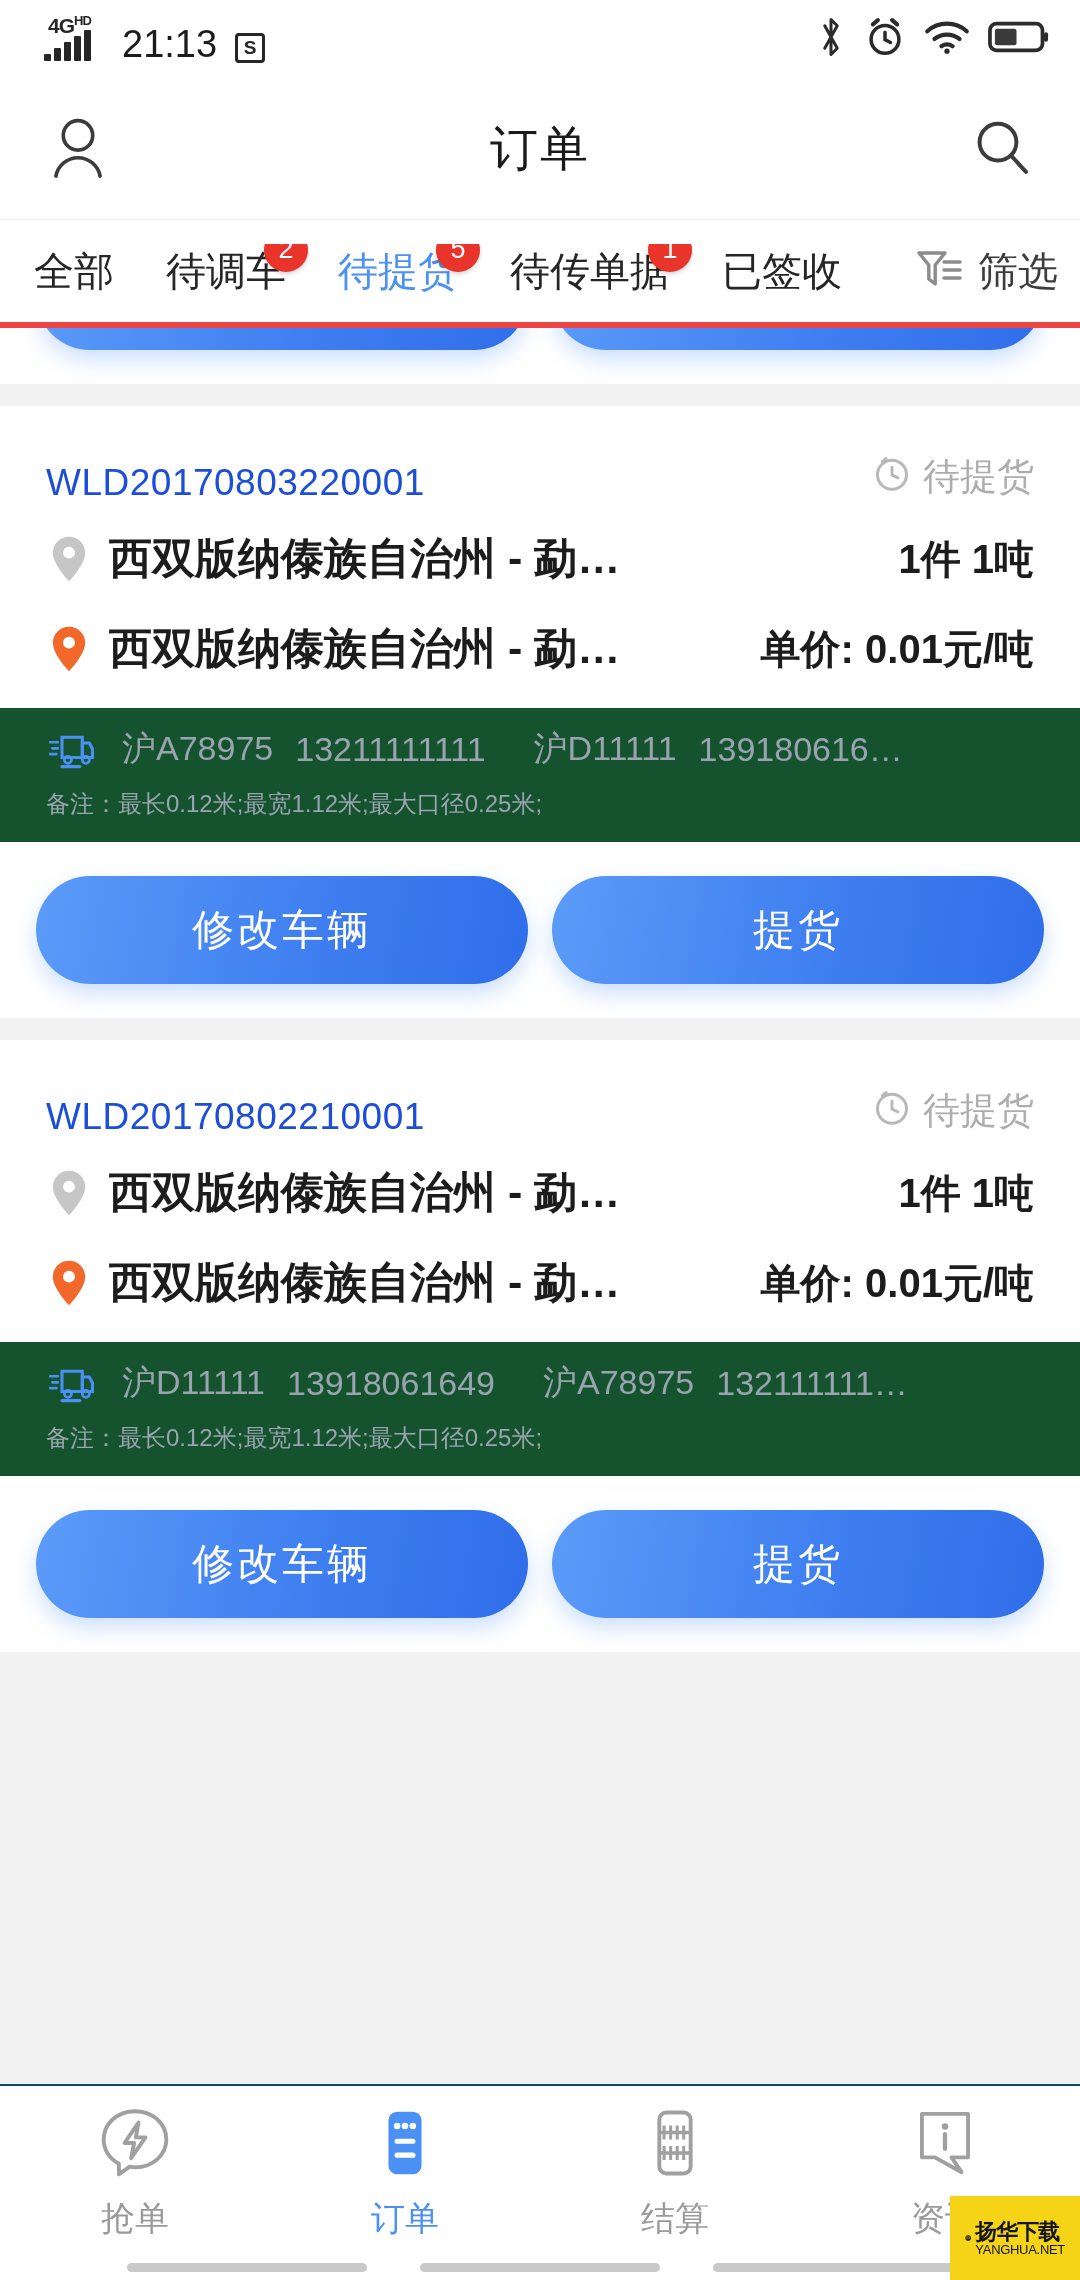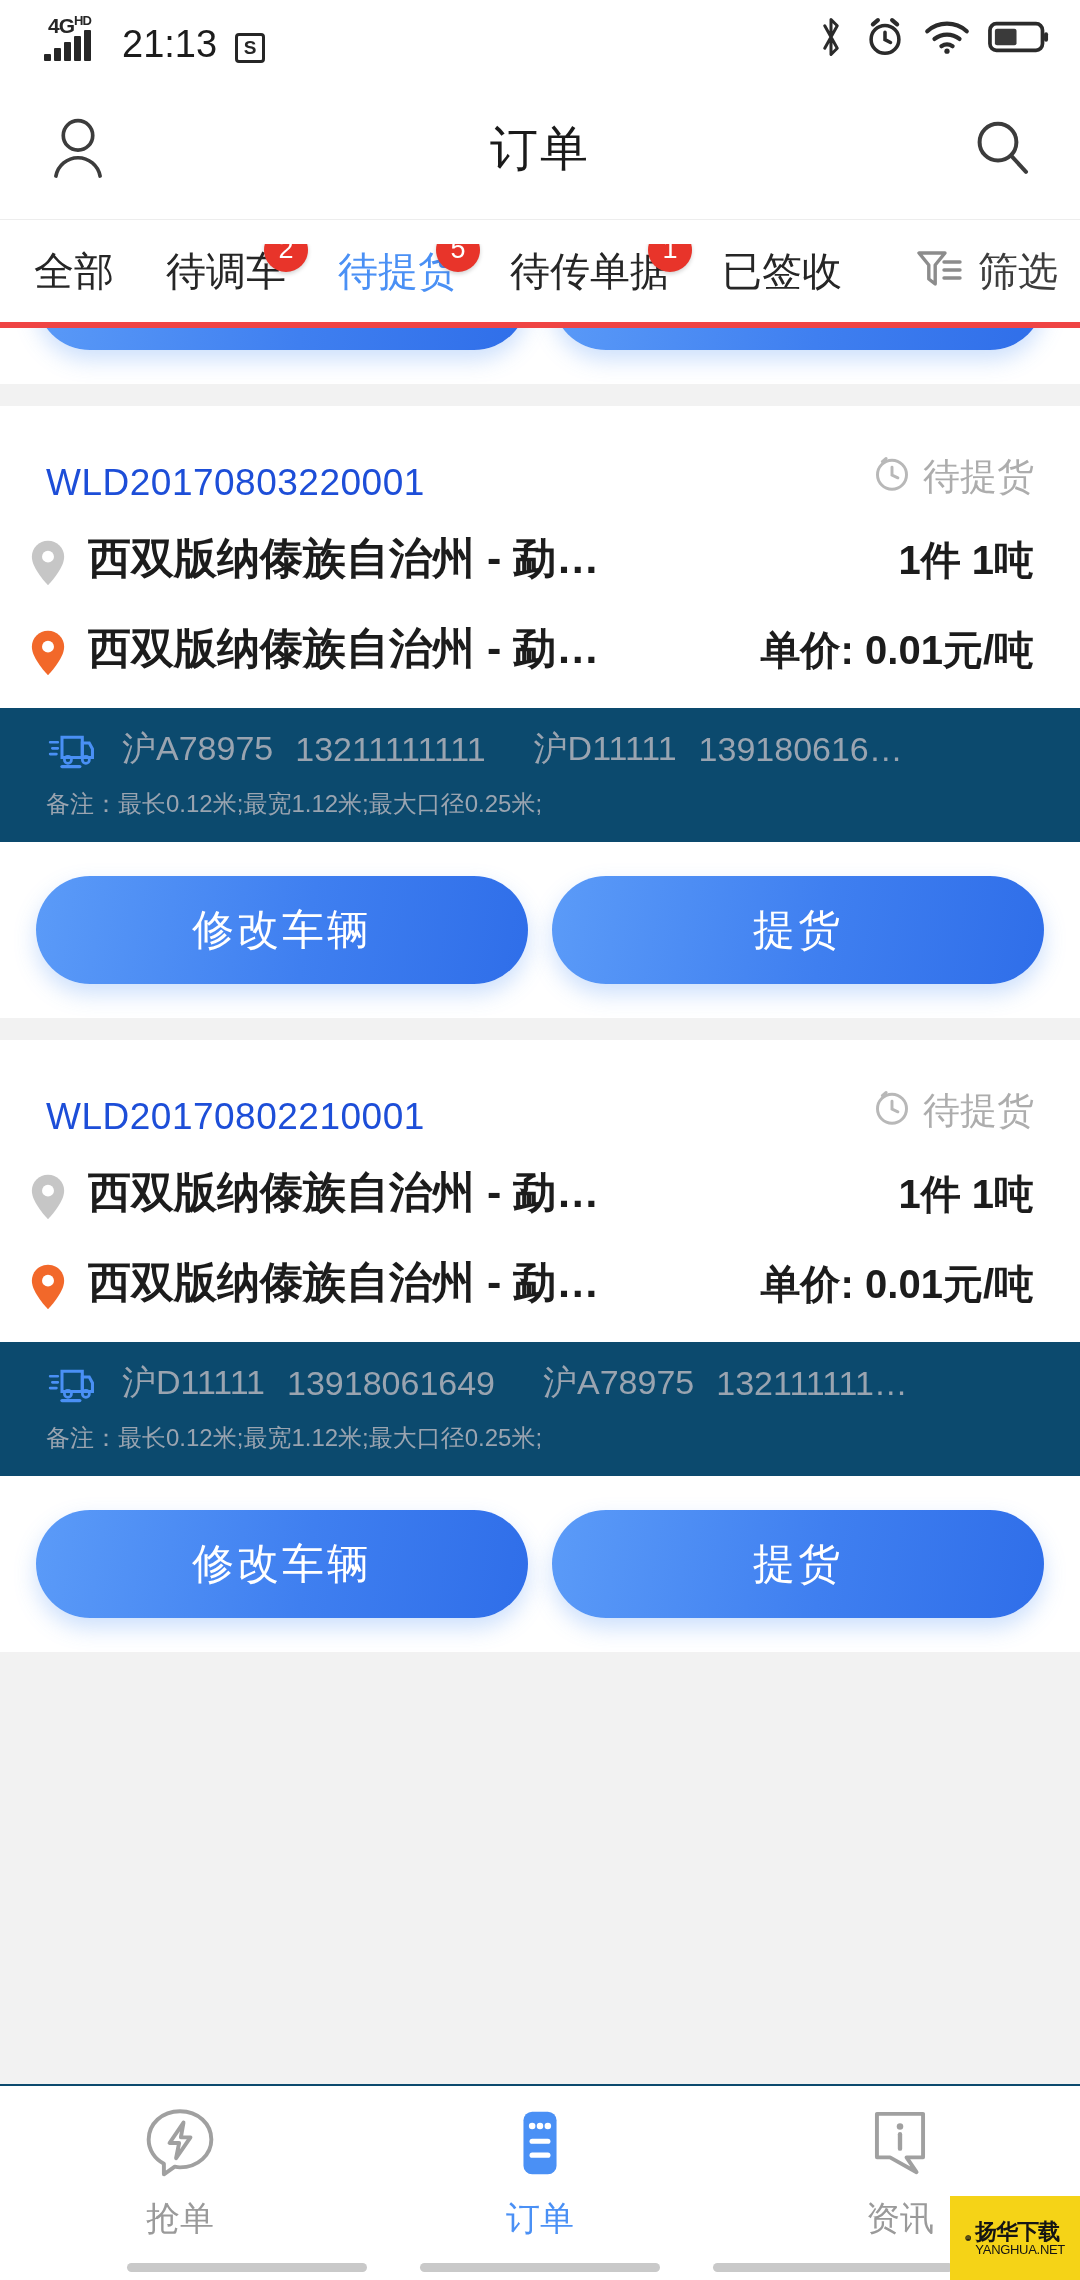--- a/index.html
+++ b/index.html
@@ -86,32 +86,32 @@
   .card.clipped { margin-top: -120px; }
 
   .card-head {
     display: flex; align-items: center; justify-content: space-between;
     padding: 44px 46px 10px 46px;
   }
   .order-no { font-size: 37px; color: #1d4ed8; letter-spacing: .5px; margin-top: 12px; }
   .order-status { display: flex; align-items: center; gap: 12px; font-size: 37px; color: #adadad; }
 
   .row {
-    display: flex; align-items: flex-end;
-    padding: 16px 46px 16px 26px;
+    display: flex; align-items: center;
+    padding: 16px 46px 16px 47px;
   }
   .pin { flex: none; width: 44px; display: flex; justify-content: center; }
   .addr {
     font-size: 43px; color: #1c1c1c; font-weight: bold;
     margin-left: 18px; white-space: nowrap; overflow: hidden;
   }
   .row-right { margin-left: auto; font-size: 40px; color: #1c1c1c; font-weight: bold; white-space: nowrap; padding-left: 24px; }
   .row-right.price { font-weight: bold; }
 
-  .meta { background: #0c4a6e; padding: 18px 46px 22px 46px; margin-top: 14px; }
+  .meta { background: #14532d; padding: 18px 46px 22px 46px; margin-top: 14px; }
   .meta-line1 { display: flex; align-items: center; gap: 0; }
   .truck-ico { flex: none; width: 54px; display: flex; justify-content: center; }
   .plate { font-size: 34px; color: #9aa4b0; margin-left: 22px; white-space: nowrap; }
   .phone-no { font-size: 34px; color: #9aa4b0; margin-left: 22px; white-space: nowrap; }
   .plate.second { margin-left: 48px; }
   .remark { font-size: 24px; color: #9aa4b0; margin-top: 16px; white-space: nowrap; overflow: hidden; }
 
   .actions { display: flex; justify-content: space-between; padding: 34px 36px 0 36px; gap: 24px; }
   .btn {
     flex: 1; height: 108px; border-radius: 54px; border: none;
@@ -402,20 +402,31 @@
           <circle cx="20.6" cy="9.2" r="1.5" fill="#ffffff"></circle>
           <rect x="12.2" y="15" width="9.6" height="2.4" rx="1.2" fill="#ffffff"></rect>
           <rect x="12.2" y="21.4" width="9.6" height="2.4" rx="1.2" fill="#ffffff"></rect>
         </svg>
       </span>
       <span class="nav-label">订单</span>
     </div>
     <div class="nav-item">
       <span>
         <svg width="74" height="74" viewBox="0 0 34 34">
+          <rect x="9.8" y="3" width="14.4" height="28" rx="3.2" fill="none" stroke="#a0a0a0" stroke-width="1.8"></rect>
+          <path d="M9.8 12.2 L24.2 12.2 M9.8 21.6 L24.2 21.6" stroke="#a0a0a0" stroke-width="1.6"></path>
+          <path d="M12 9 L12 15.4 M15 9 L15 15.4 M18 9 L18 15.4 M21 9 L21 15.4" stroke="#a0a0a0" stroke-width="1.4"></path>
+          <path d="M12 18.4 L12 24.8 M15 18.4 L15 24.8 M18 18.4 L18 24.8 M21 18.4 L21 24.8" stroke="#a0a0a0" stroke-width="1.4"></path>
+        </svg>
+      </span>
+      <span class="nav-label">结算</span>
+    </div>
+    <div class="nav-item">
+      <span>
+        <svg width="74" height="74" viewBox="0 0 34 34">
           <path d="M6.4 3.6 L27.6 3.6 L27.6 23.6 L20 23.6 L24.6 30.4 L12.4 23.6 L6.4 23.6 Z" fill="none" stroke="#a0a0a0" stroke-width="1.8" stroke-linejoin="round"></path>
           <circle cx="17" cy="9.4" r="1.5" fill="#a0a0a0"></circle>
           <path d="M17 13 L17 19.6" stroke="#a0a0a0" stroke-width="2" stroke-linecap="round"></path>
         </svg>
       </span>
       <span class="nav-label">资讯</span>
     </div>
 
     <div class="home-hints">
       <span></span>

